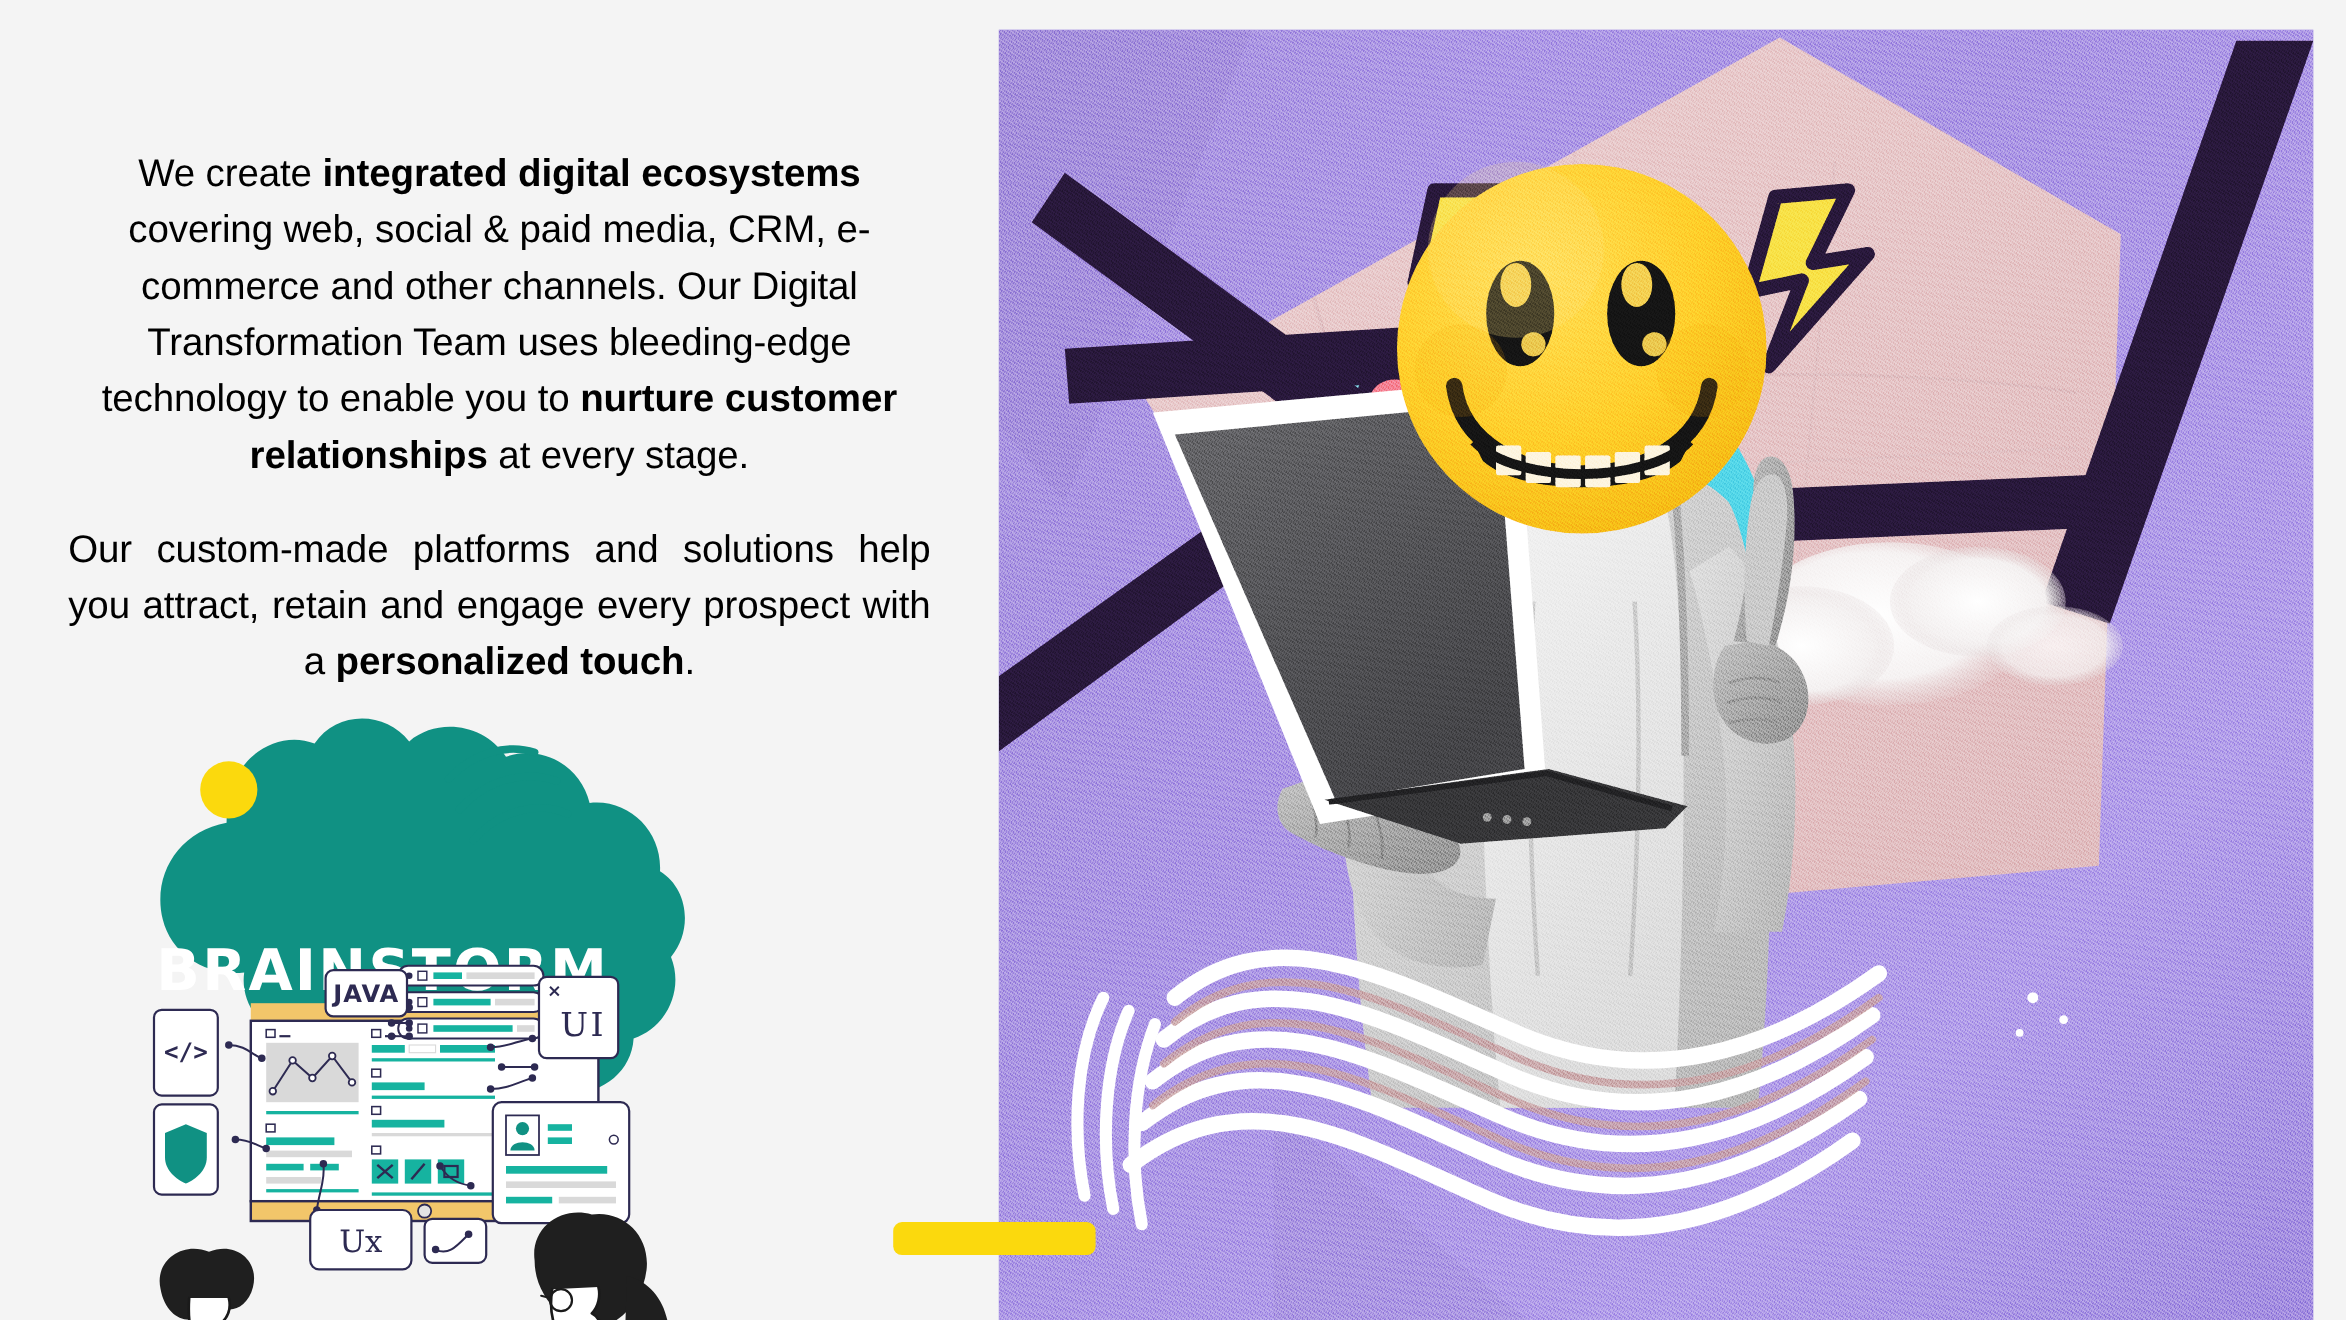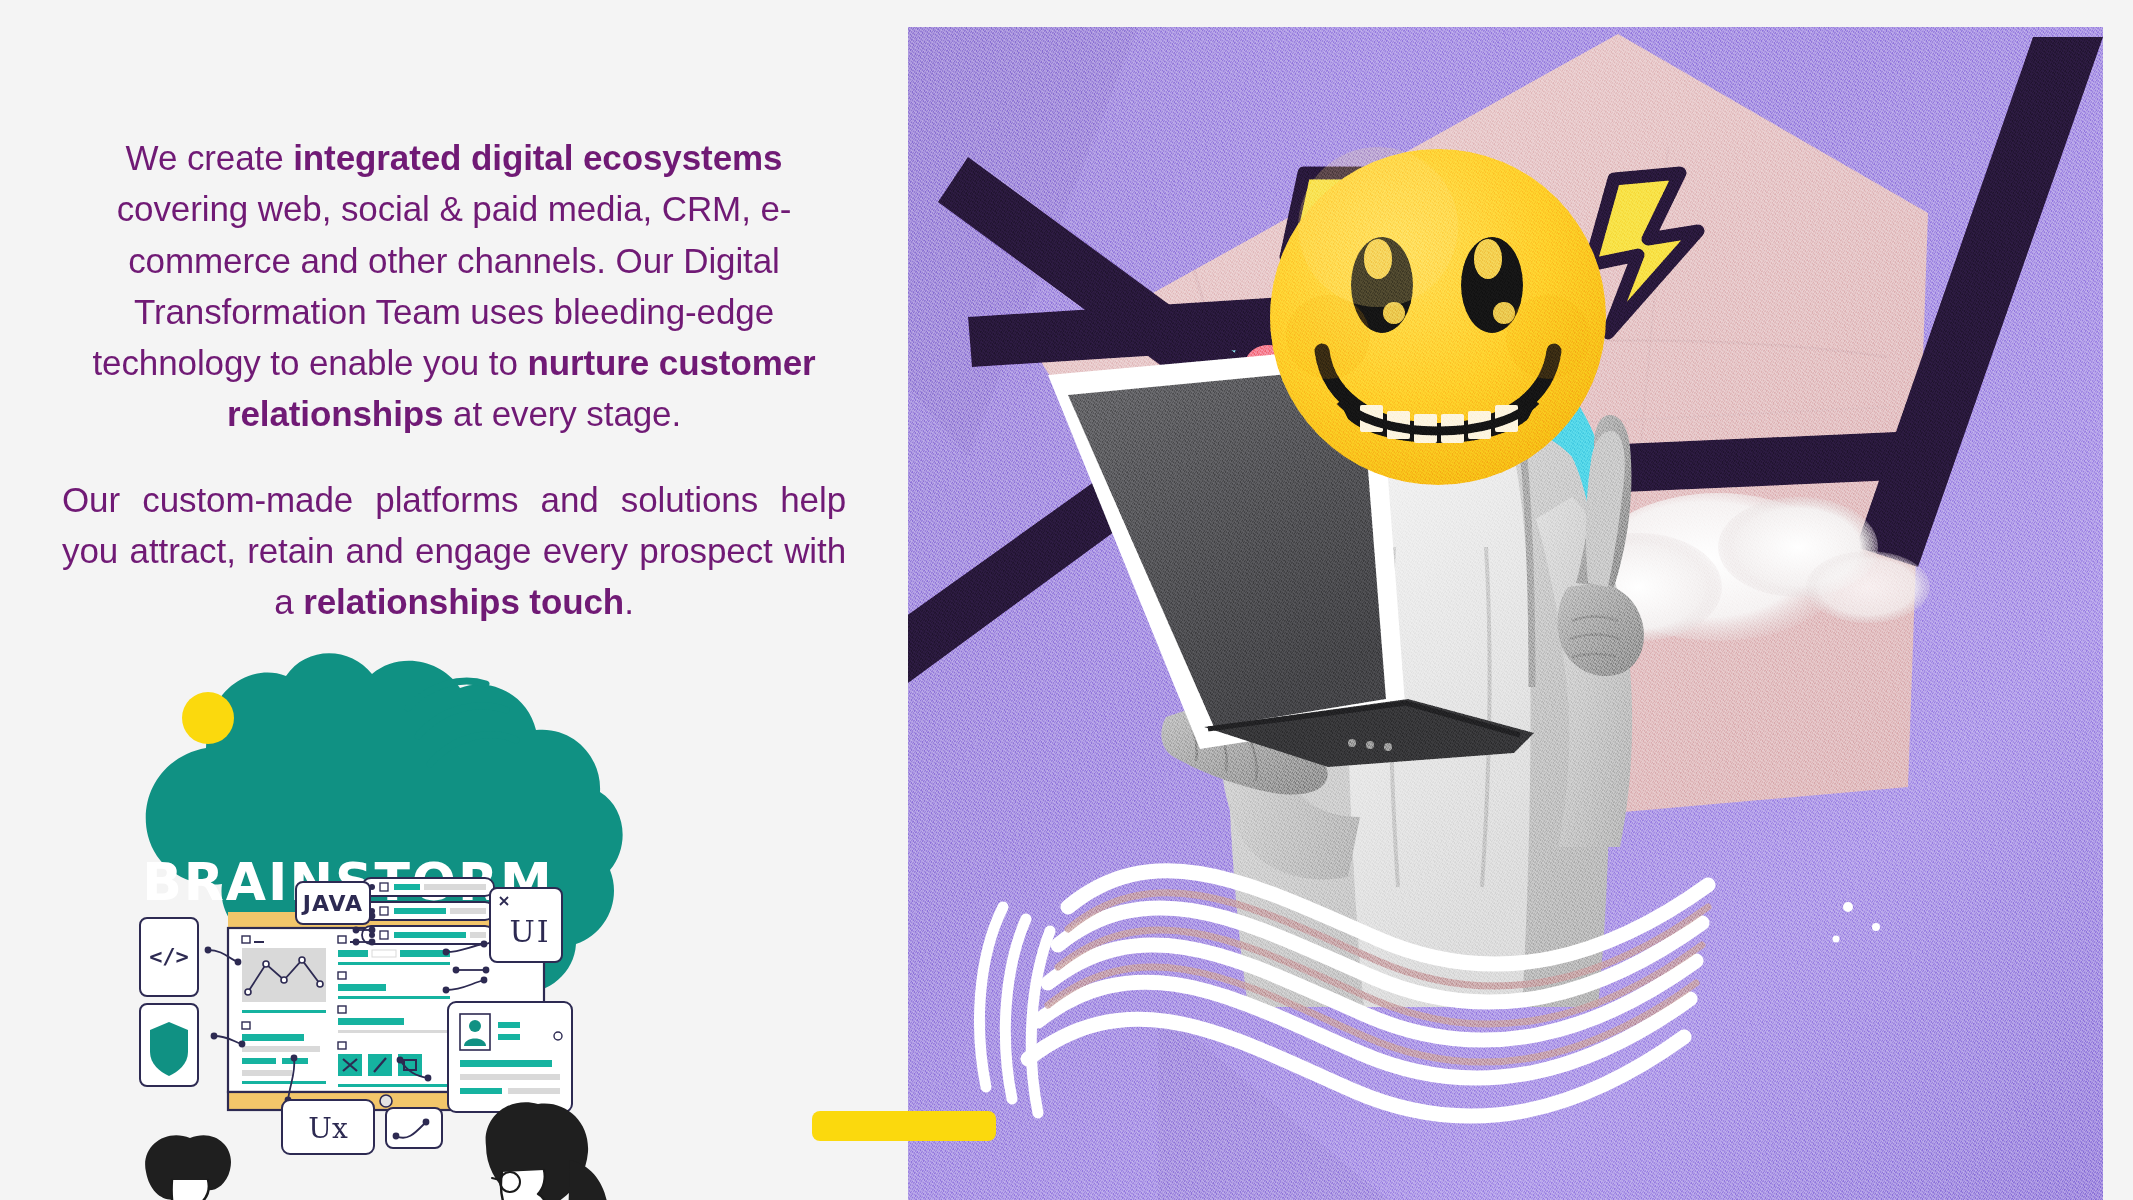--- a/index.html
+++ b/index.html
@@ -12,21 +12,21 @@
 
   
   #left-column {
     position:absolute; left:0; top:0; width:908px; height:1200px;
     background:#f4f4f4; overflow:hidden;
   }
 
   .copy-block { position:absolute; left:62px; top:132px; width:784px; }
   .para {
     font-size:35px; line-height:1.465;
-    color:#701a75; font-weight:400;
+    color:#000000; font-weight:400;
     letter-spacing:-0.1px;
   }
   .para.p1 { text-align:center; margin-bottom:34px; }
   .para.p2 { text-align:justify; text-align-last:center; }
   .para b { font-weight:700; }
 
   
   #illustration {
     position:absolute; left:110px; top:560px; width:560px; height:640px;
   }
@@ -58,21 +58,21 @@
 </head>
 <body>
 
 <div id="left-column">
 
   <div class="copy-block">
     <p class="para p1">
       <span>We create </span><b>integrated digital ecosystems</b><span> covering web, social &amp; paid media, CRM, e-commerce and other channels. Our Digital Transformation Team uses bleeding-edge technology to enable you to </span><b>nurture customer relationships</b><span> at every stage.</span>
     </p>
     <p class="para p2">
-      <span>Our custom-made platforms and solutions help you attract, retain and engage every prospect with a </span><b>relationships touch</b><span>.</span>
+      <span>Our custom-made platforms and solutions help you attract, retain and engage every prospect with a </span><b>personalized touch</b><span>.</span>
     </p>
   </div>
 
   <div id="illustration">
     <svg id="illus-svg" viewBox="0 0 560 640" xmlns="http://www.w3.org/2000/svg">
       <defs>
         <clipPath id="clipFrame">
             <rect x="0" y="0" width="560" height="640"></rect>
           </clipPath>
         <linearGradient id="laptopScreen" x1="0" y1="0" x2="1" y2="1">

